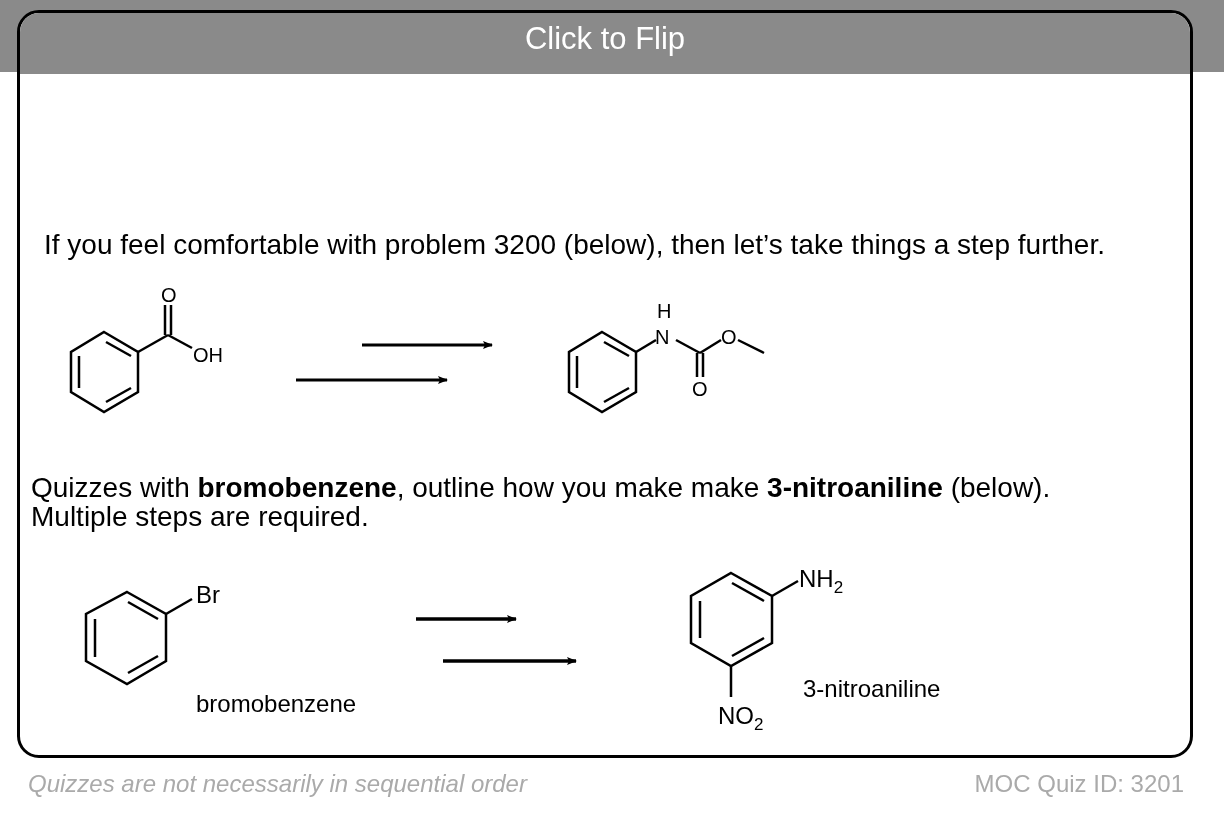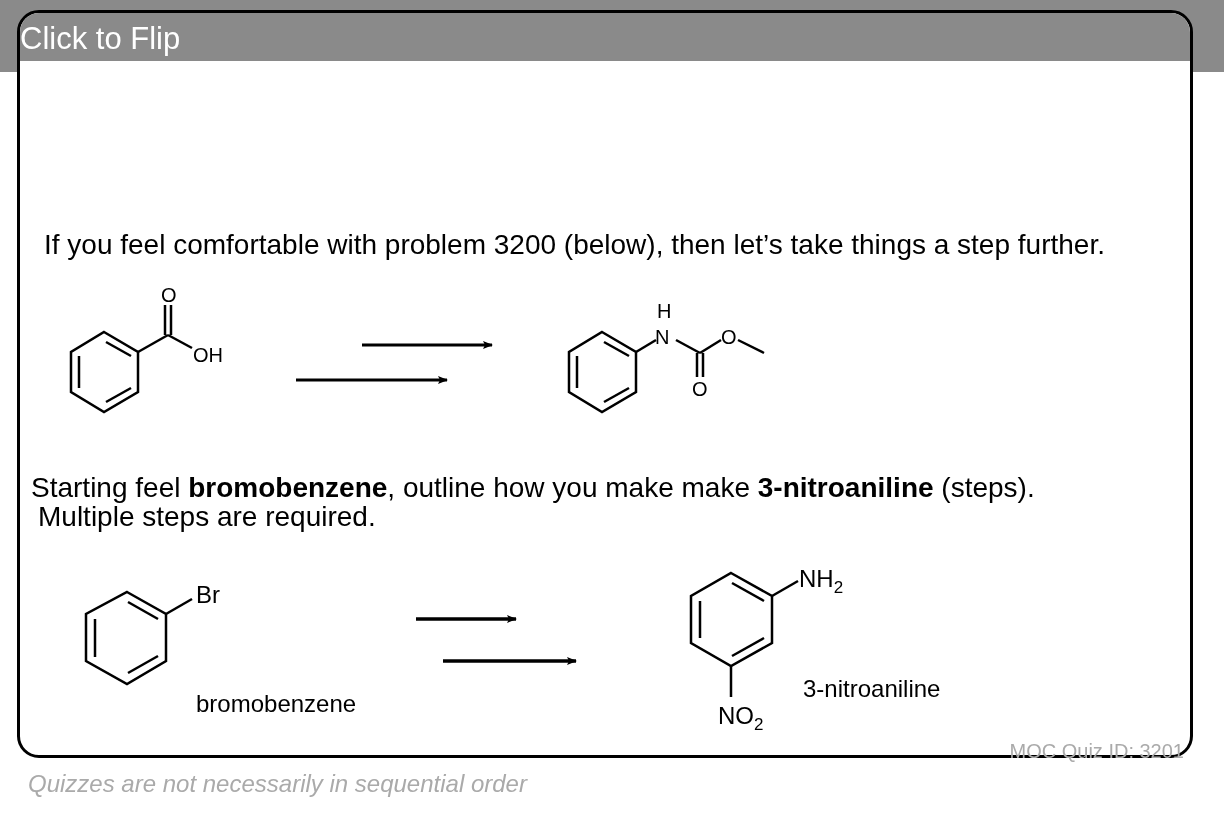--- a/index.html
+++ b/index.html
@@ -1,38 +1,38 @@
 <!DOCTYPE html>
 <html><head>
 <meta charset="utf-8">
 <style>
   html, body { margin:0; padding:0; background:#fff; }
   body { width:1224px; height:818px; position:relative; overflow:hidden; font-family:"Liberation Sans", sans-serif; color:#000; }
   .topband { position:absolute; left:0; top:0; width:1224px; height:72px; background:#8a8a8a; }
   .card { position:absolute; left:17px; top:10px; width:1176px; height:748px; border:3px solid #000; border-radius:22px; background:#fff; overflow:hidden; box-sizing:border-box; }
-  .header { position:absolute; left:0; top:0; width:100%; height:48px; background:#8a8a8a; color:#fff; line-height:52px; font-size:31px; cursor:pointer; }
+  .header { position:absolute; left:0; top:0; width:100%; height:61px; background:#8a8a8a; color:#fff; text-align:center; line-height:52px; font-size:31px; cursor:pointer; }
   .txt { position:absolute; font-size:28px; white-space:nowrap; }
   .chem { position:absolute; left:0; top:0; }
   .footer-left { position:absolute; left:28px; top:770px; font-size:24px; font-style:italic; color:#aaa; }
-  .footer-right { position:absolute; right:40px; top:740px; font-size:20px; color:#aaa; }
+  .footer-right { position:absolute; right:40px; top:770px; font-size:24px; color:#aaa; }
   svg text { font-family:"Liberation Sans", sans-serif; }
 </style>
 </head>
 <body>
 
 <div class="topband"></div>
 
 <div class="card">
   <div class="header">Click to Flip</div>
 </div>
 
 <div class="txt" style="left:44px; top:229px;">If you feel comfortable with problem 3200 (below), then let’s take things a step further.</div>
 
-<div class="txt" style="left:31px; top:472px;"><span>Starting feel </span><b>bromobenzene</b><span>, outline how you make make </span><b>3-nitroaniline</b><span> (steps).</span></div>
-<div class="txt" style="left:38px; top:501px;text-align:center;">Multiple steps are required.</div>
+<div class="txt" style="left:31px; top:472px;"><span>Quizzes with </span><b>bromobenzene</b><span>, outline how you make make </span><b>3-nitroaniline</b><span> (below).</span></div>
+<div class="txt" style="left:31px; top:501px;text-align:center;">Multiple steps are required.</div>
 
 <svg class="chem" width="1224" height="818" stroke="#000" stroke-width="2.5" fill="none">
   <defs>
     <marker id="ah" markerWidth="10" markerHeight="8" refX="9" refY="4" orient="auto" markerUnits="userSpaceOnUse">
       <path d="M0,0 L10,4 L0,8 L2,4 Z" fill="#000" stroke="none"></path>
     </marker>
   </defs>
 
   <g>
     <polygon points="104,332 138,352 138,392 104,412 71,392 71,352"></polygon>

